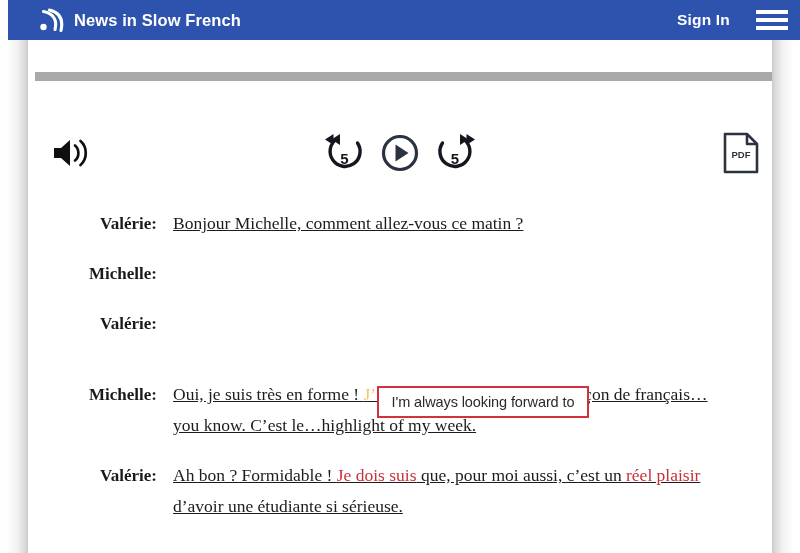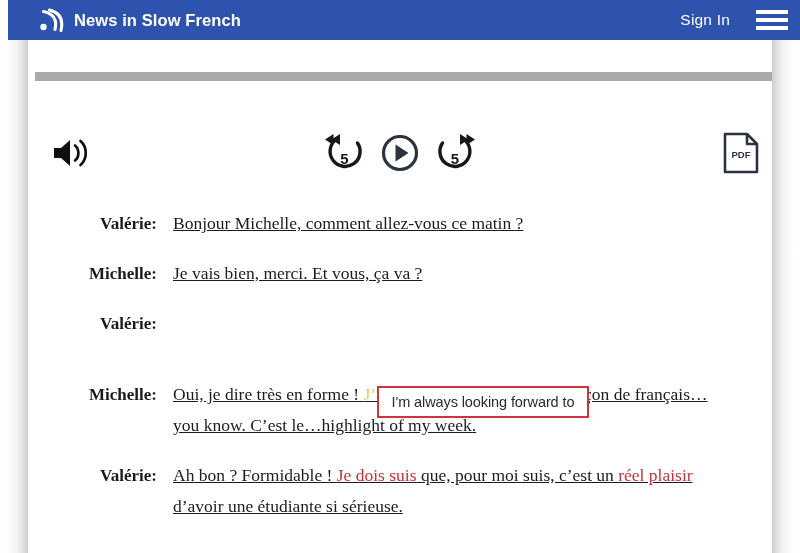--- a/index.html
+++ b/index.html
@@ -53,21 +53,21 @@
   #nav-right {
     margin-left: auto;
     display: flex;
     align-items: center;
     margin-right: 20px;
     height: 40px;
   }
   #signin {
     color: #ffffff;
     font-size: 15.5px;
-    font-weight: normal;
+    font-weight: bold;
     letter-spacing: 0.2px;
     cursor: pointer;
     white-space: nowrap;
   }
   #hamburger {
     margin-left: 26px;
     width: 32px;
     height: 24px;
     display: flex;
     flex-direction: column;
@@ -289,40 +289,37 @@
 
       <div class="line">
         <div class="speaker">Valérie:</div>
         <div class="utterance">
           <span>Bonjour Michelle, comment allez-vous ce matin ?</span>
         </div>
       </div>
 
       <div class="line">
         <div class="speaker">Michelle:</div>
-        <div class="utterance">
-          <span>Je vais bien, merci. Et vous, ça va ?</span>
-        </div>
       </div>
 
       <div class="line" style="margin-bottom:40px;">
         <div class="speaker">Valérie:</div>
       </div>
 
       <div class="line">
         <div class="speaker">Michelle:</div>
         <div class="utterance">
-          <span>Oui, je dire très en forme ! </span><span class="hl-amber">J’ai toujours hâte de</span><span> faire ma leçon de français…you know. C’est le…highlight of my week.</span>
+          <span>Oui, je suis très en forme ! </span><span class="hl-amber">J’ai toujours hâte de</span><span> faire ma leçon de français…you know. C’est le…highlight of my week.</span>
         </div>
       </div>
 
       <div class="line">
         <div class="speaker">Valérie:</div>
         <div class="utterance">
-          <span>Ah bon ? Formidable ! </span><span class="hl-red">Je dois suis</span><span> que, pour moi suis, c’est un </span><span class="hl-red">réel plaisir</span><span> d’avoir une étudiante si sérieuse.</span>
+          <span>Ah bon ? Formidable ! </span><span class="hl-red">Je dois suis</span><span> que, pour moi aussi, c’est un </span><span class="hl-red">réel plaisir</span><span> d’avoir une étudiante si sérieuse.</span>
         </div>
       </div>
 
     </div>
 
     <div id="tooltip">
       <span id="tooltip-text">I'm always looking forward to</span>
     </div>
 
   </div>

